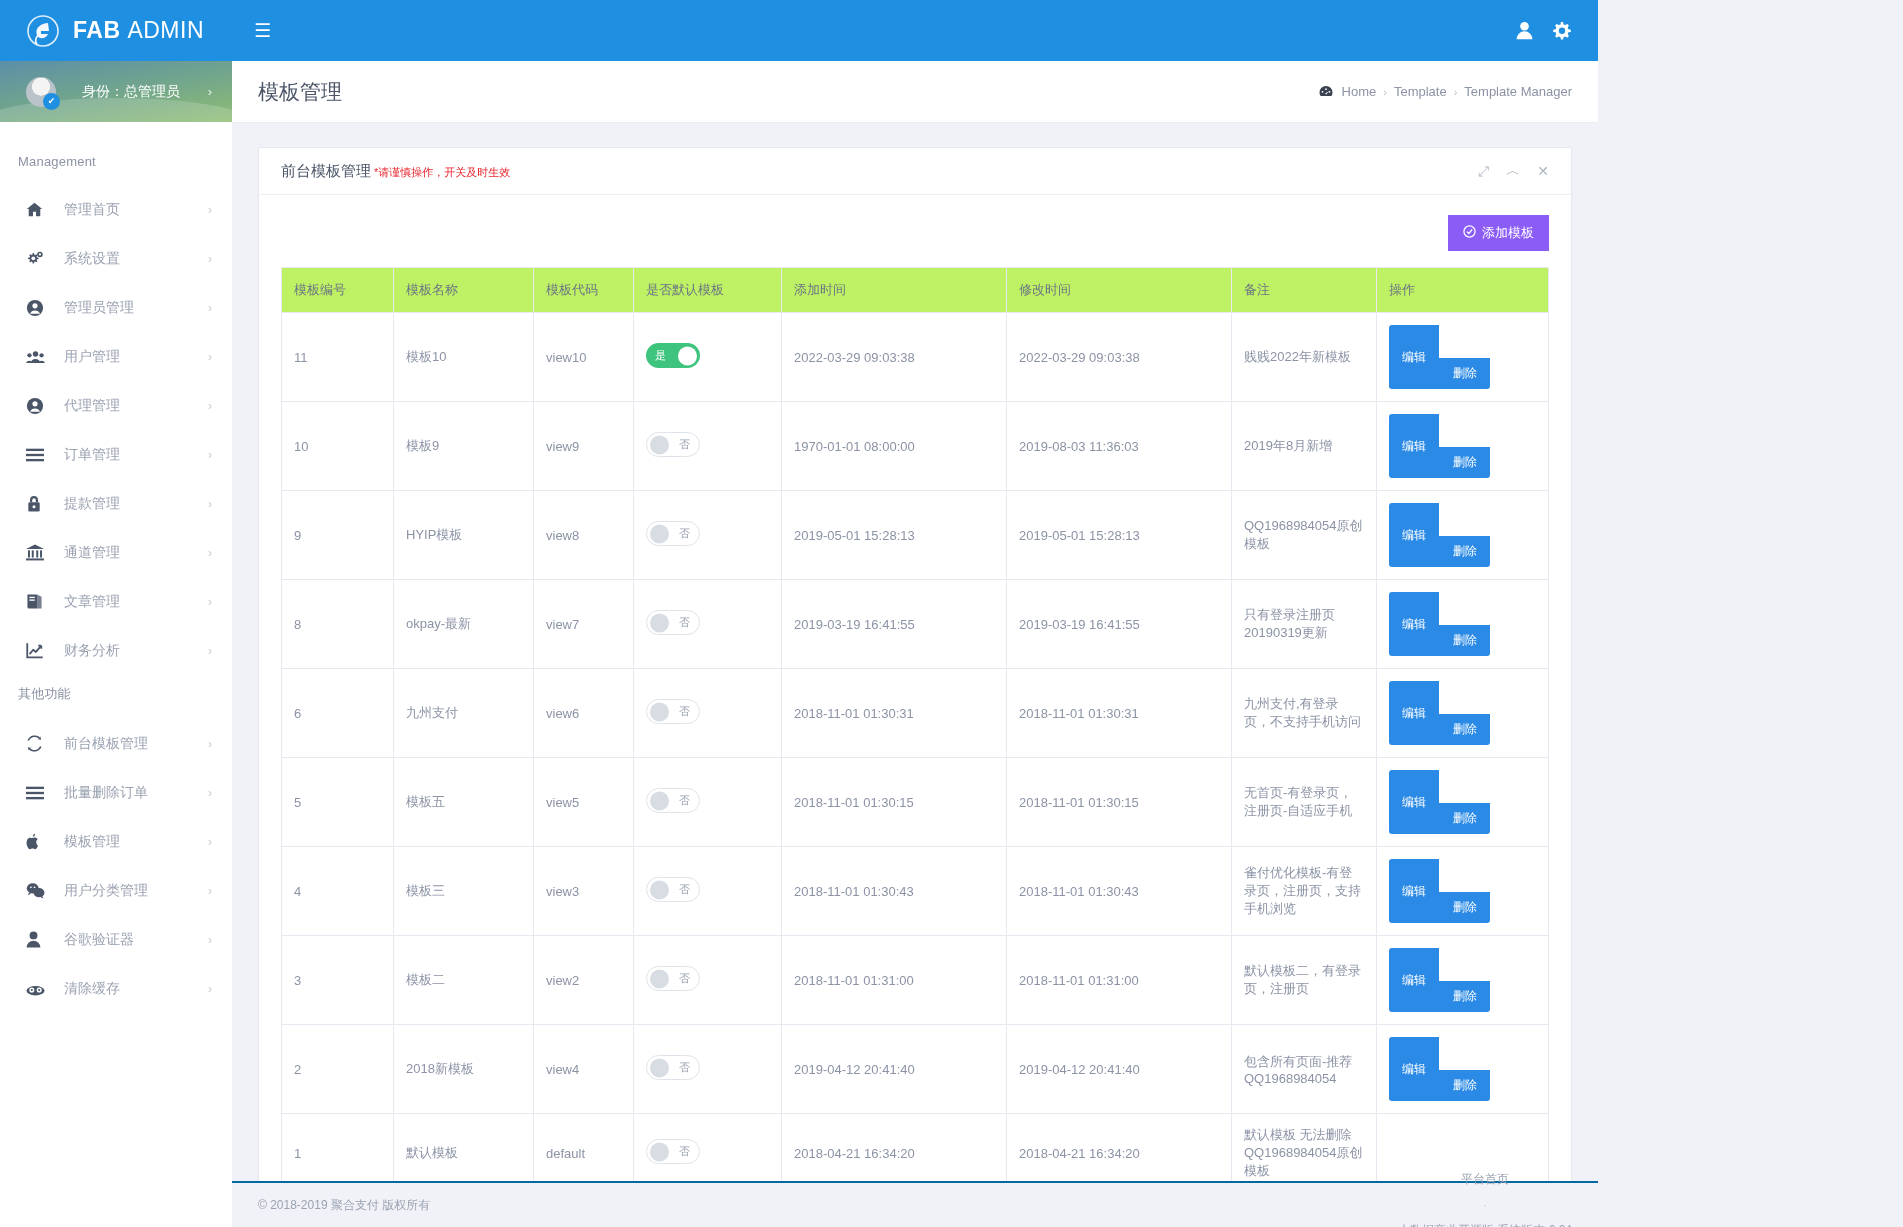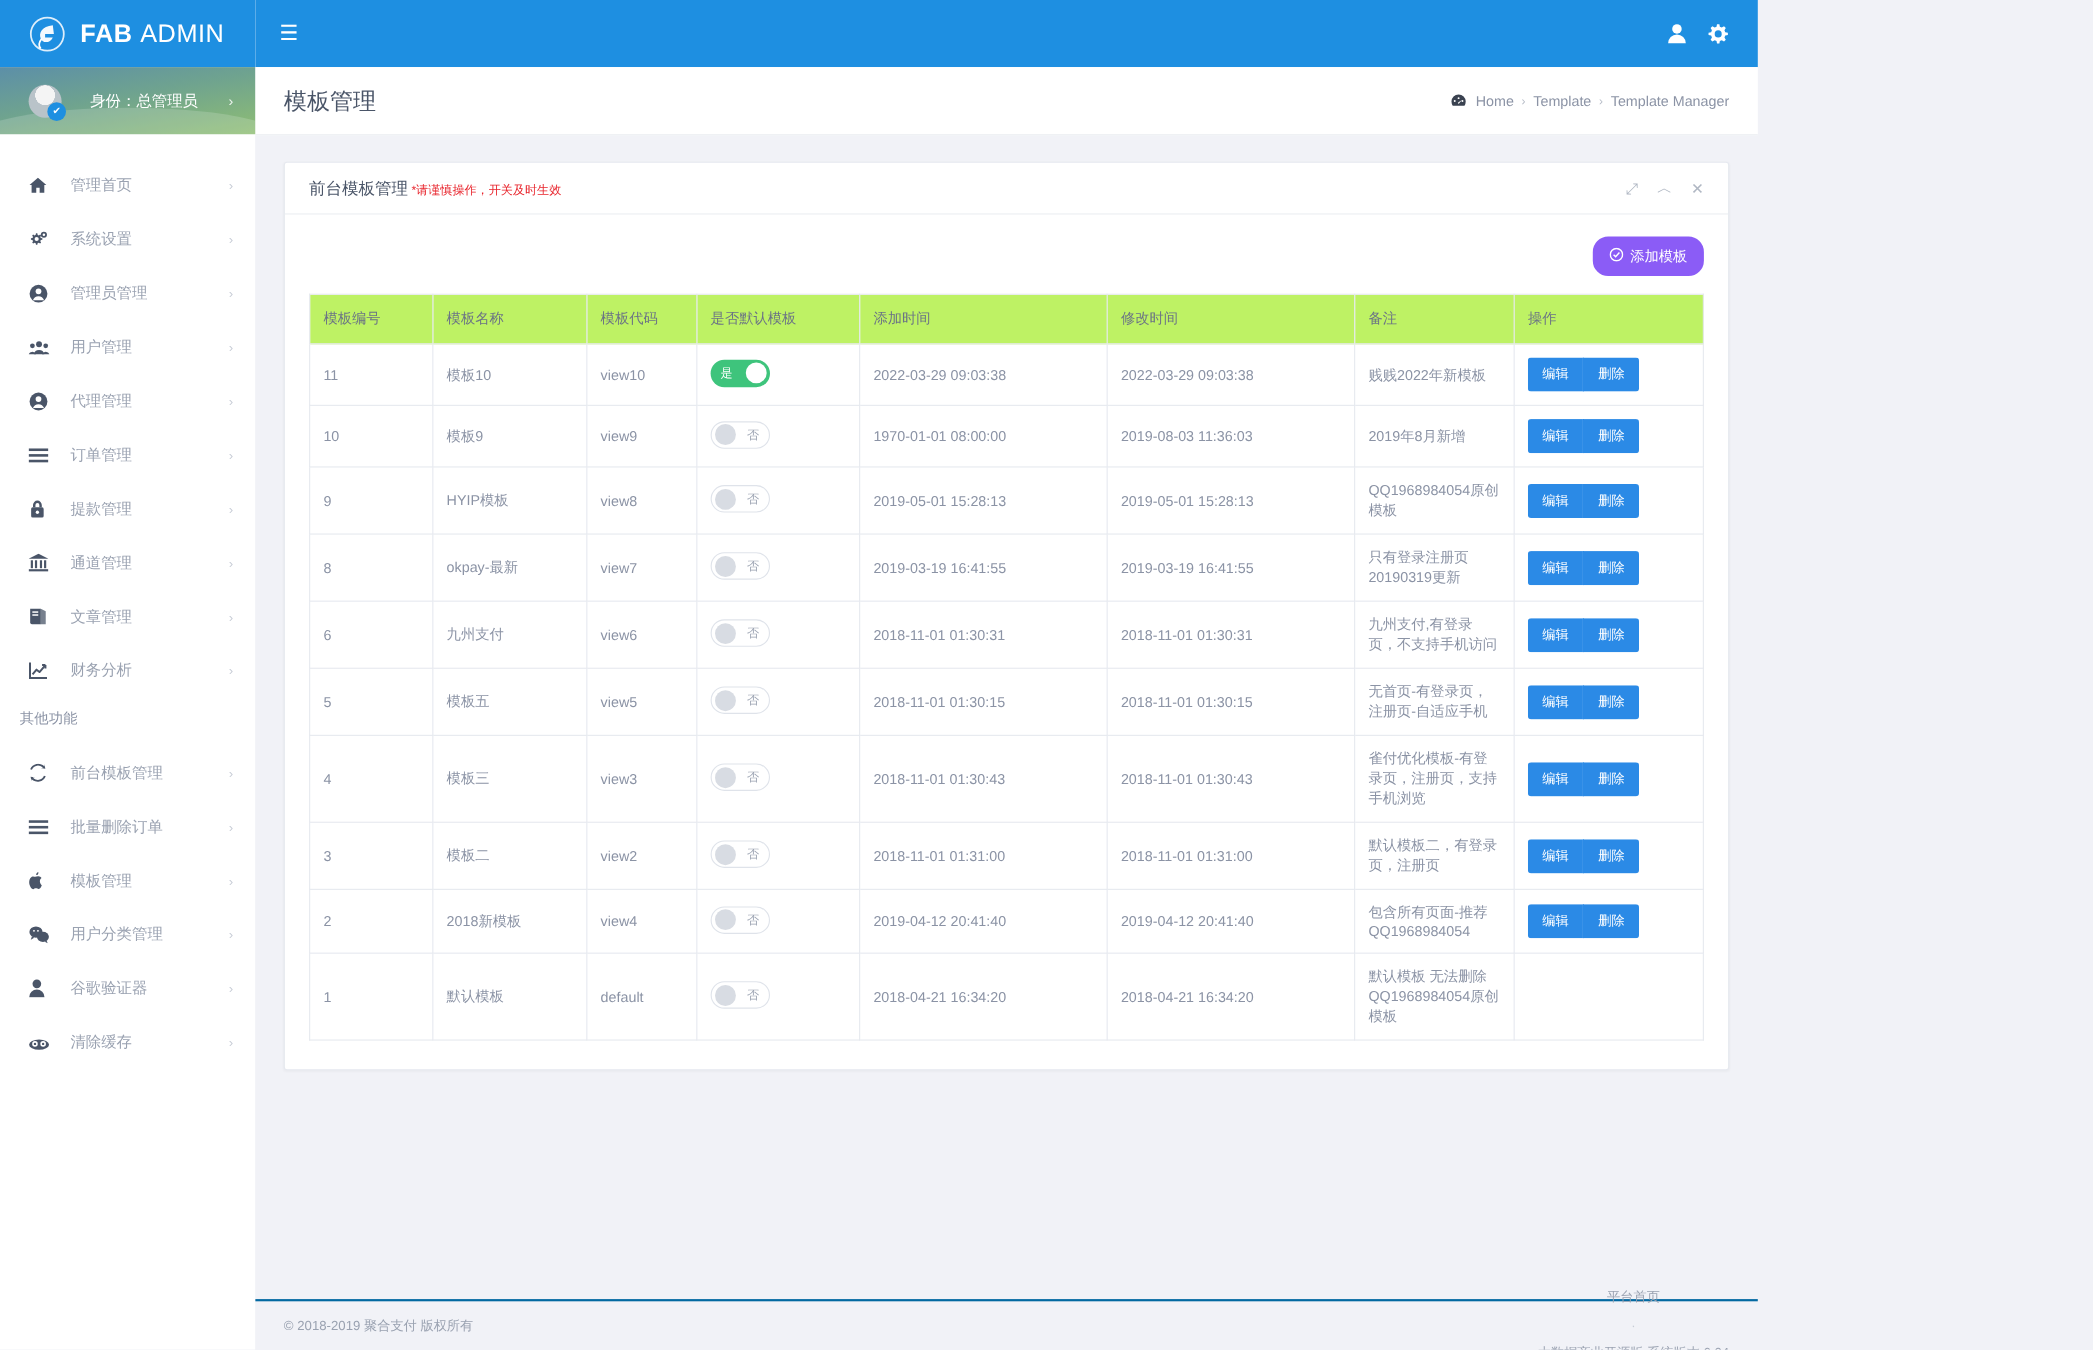--- a/index.html
+++ b/index.html
@@ -97,21 +97,21 @@
     padding: 0 22px; border-bottom: 1px solid #eceef2;
   }
   .panel-title { font-size: 15px; color: #4a5568; white-space: nowrap; }
   .panel-title .warn { color: #e8242c; font-size: 11px; margin-left: 3px; }
   .panel-tools { display:flex; align-items:center; gap: 17px; color:#b0b7c3; }
   .panel-tools span { cursor:pointer; display:flex; align-items:center; font-size:14px; }
 
   .panel-body { padding: 20px 22px 26px 22px; }
   .toolbar-row { display:flex; justify-content:flex-end; margin-bottom: 16px; }
   .btn-add {
-    background: #8b5cf6; color:#fff; border:none; border-radius: 14px;
+    background: #8b5cf6; color:#fff; border:none; border-radius: 0;
     font-size: 13px; padding: 9px 15px; cursor:pointer;
     display:flex; align-items:center; gap:6px; font-family: inherit;
   }
   .btn-add .ck { font-size: 13px; }
 
   table.tpl { width: 100%; border-collapse: collapse; table-layout: fixed; }
   table.tpl th {
     background: #bef264; border: 1px solid #e6e9ef; text-align: left;
     font-size: 13px; color: #6b7485; font-weight: 400; padding: 13px 12px; height:42px;
   }
@@ -142,21 +142,21 @@
   .switch.off .knob { left: 3px; background:#d8dce3; }
   .switch .lbl { position:absolute; font-size: 11px; }
   .switch.on .lbl { left: 9px; color:#ffffff; }
   .switch.off .lbl { right: 9px; color:#9aa2b1; }
 
   .btn-group { display:inline-flex; border-radius:3px; overflow:hidden; }
   .btn-blue {
     background:#2b8ae6; color:#fff; border:none; font-size:12px;
     padding: 7px 13px; cursor:pointer; font-family: inherit;
   }
-  .btn-blue + .btn-blue { border-left: 1px solid #2b8ae6; }
+  .btn-blue + .btn-blue { border-left: 1px solid #2b8ae6; margin-top: 33px; }
 
   .footer {
     height: 46px; display:flex; align-items:center; justify-content:space-between;
     padding: 0 26px; border-top: 2px solid #0369a1; background: #f1f2f7;
     font-size: 12px; color: #9aa2b1;
   }
   .footer-right { display:flex; align-items:center; gap:10px;flex-direction:column; }
   .footer-right .dot { color:#c7ccd6; }
   .footer-right a { color:#9aa2b1; text-decoration:none; }
 </style>
@@ -182,20 +182,21 @@
     </div>
 
     <div class="profile">
       <span class="profile-avatar"></span>
       <span class="profile-name">身份：总管理员</span>
       <span class="profile-arrow">›</span>
     </div>
 
     <nav class="menu-wrap">
 
+      <div class="menu-section">Management</div>
 
       <div class="menu-item">
         <span class="menu-icon">
           <svg width="17" height="17" viewBox="0 0 20 20" fill="#4a5568">
               <path d="M10 2 L19 9.5 L16.8 9.5 L16.8 18 L11.8 18 L11.8 12.5 L8.2 12.5 L8.2 18 L3.2 18 L3.2 9.5 L1 9.5 Z"></path>
             </svg>
         </span>
         <span class="menu-label">管理首页</span>
         <span class="menu-arrow">›</span>
       </div>

